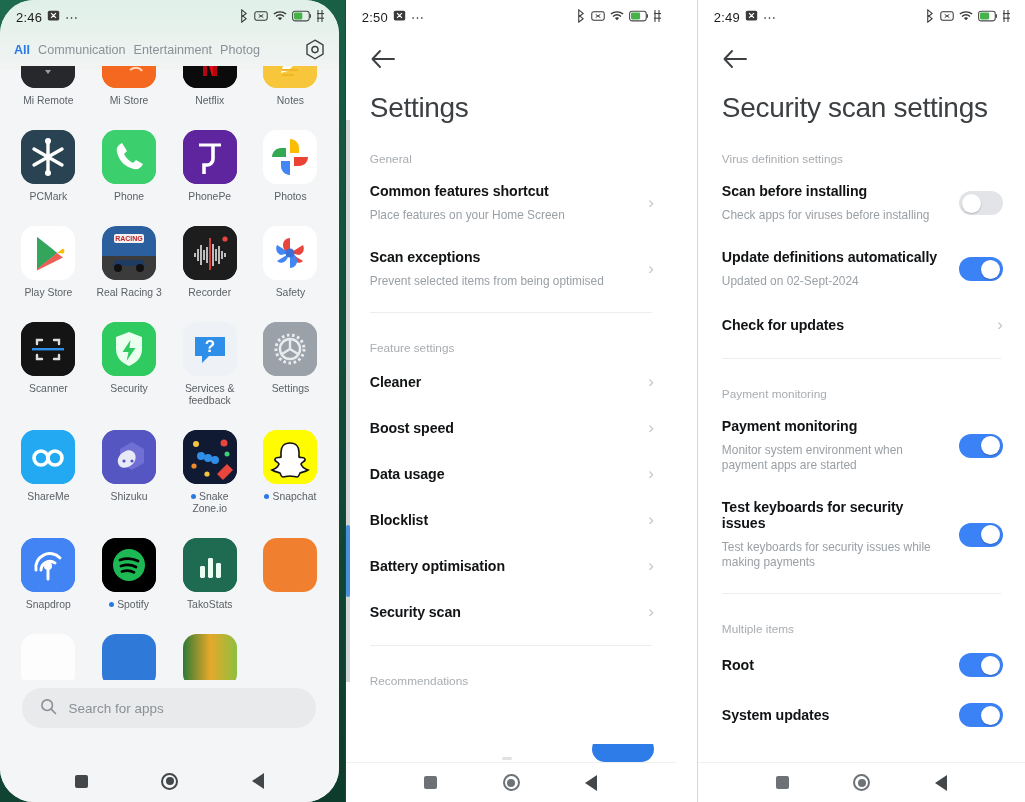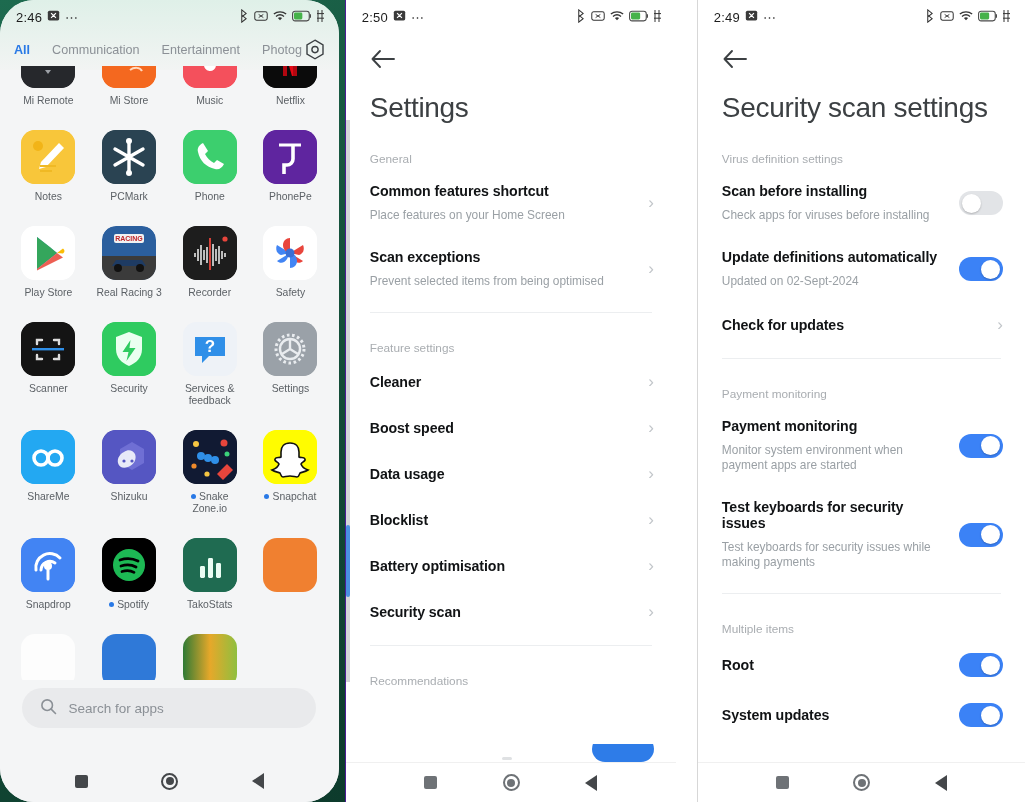--- a/index.html
+++ b/index.html
@@ -39,21 +39,21 @@
   .sb-time { font-size: 13px; letter-spacing: .2px; }
   .sb-right { display: flex; align-items: center; gap: 5px; }
   .ic { display:inline-block; }
   .dots { letter-spacing: 1px; font-size: 13px; color:#333; }
 
   
   .tabs {
     position: relative;
     display: flex; align-items: center;
     padding: 0 4px 0 14px;
-    height: 32px; gap: 22px;
+    height: 32px; gap: 8px;
     font-size: 12.6px;
     overflow: hidden;
   }
   .tab { color: #8b9096; white-space: nowrap; }
   .tab.active { color: #2979e6; font-weight: bold; }
   .tab.cut { max-width: 44px; overflow: hidden; }
   .tabs-gear {
     position: absolute; right: 12px; top: 4px;
     width: 24px; height: 24px;
   }
@@ -272,29 +272,20 @@
                     <rect x="21" y="8" width="4" height="14" rx="1.5"></rect>
                     <rect x="28" y="8" width="4" height="14" rx="1.5"></rect>
                     <rect x="35" y="8" width="4" height="14" rx="1.5"></rect>
                   </g>
                   <path d="M28 36c4-3 10-3 12 1" stroke="#ffd9bf" stroke-width="2" fill="none"></path>
                 </svg>
             </div>
             <div class="app-label">Mi Store</div>
           </div>
 
-          <div class="app">
-            <div class="icon-box" style="background:#f4505c">
-              <svg width="54" height="54" viewBox="0 0 54 54">
-                  <rect width="54" height="54" rx="14" fill="#f4505c"></rect>
-                  <path d="M33 13v18a6 6 0 1 1-4-5.6V17z" fill="#fff"></path>
-                </svg>
-            </div>
-            <div class="app-label">Music</div>
-          </div>
 
           <div class="app">
             <div class="icon-box" style="background:#0b0b0b">
               <svg width="54" height="54" viewBox="0 0 54 54">
                   <rect width="54" height="54" rx="6" fill="#0b0b0b"></rect>
                   <path d="M20 12h5l9 30h-5z" fill="#e50914"></path>
                   <path d="M20 12h4v30h-4zM30 12h4v30h-4z" fill="#b20710"></path>
                 </svg>
             </div>
             <div class="app-label">Netflix</div>
@@ -342,20 +333,32 @@
             <div class="icon-box" style="background:#5f259f">
               <svg width="54" height="54" viewBox="0 0 54 54">
                   <rect width="54" height="54" rx="14" fill="#5f259f"></rect>
                   <path d="M16 15h22" stroke="#fff" stroke-width="3"></path>
                   <path d="M30 15v14a6 6 0 0 1-6 6h-3v9" stroke="#fff" stroke-width="3.6" fill="none"></path>
                 </svg>
             </div>
             <div class="app-label">PhonePe</div>
           </div>
 
+          <div class="app">
+            <div class="icon-box" style="background:#fff">
+              <svg width="54" height="54" viewBox="0 0 54 54">
+                  <rect width="54" height="54" rx="14" fill="#fff"></rect>
+                  <path d="M27 9c5 0 9 4 9 9v5h-9z" fill="#fbbc04"></path>
+                  <path d="M45 27c0 5-4 9-9 9h-5v-9z" fill="#ea4335"></path>
+                  <path d="M27 45c-5 0-9-4-9-9v-5h9z" fill="#4285f4"></path>
+                  <path d="M9 27c0-5 4-9 9-9h5v9z" fill="#34a853"></path>
+                </svg>
+            </div>
+            <div class="app-label">Photos</div>
+          </div>
 
           <div class="app">
             <div class="icon-box" style="background:#fff">
               <svg width="54" height="54" viewBox="0 0 54 54">
                   <rect width="54" height="54" rx="14" fill="#fff"></rect>
                   <path d="M16 11l20 16-20 16z" fill="#4285f4"></path>
                   <path d="M16 11l13.5 10.5L36 27 16 43z" fill="#34a853" opacity=".95"></path>
                   <path d="M36 27l6-4.5c2 1.4 2 3.6 0 5L36 27z" fill="#fbbc04"></path>
                   <path d="M16 43l20-16 6 4.5-26 13z" fill="#ea4335" opacity=".85"></path>
                 </svg>

